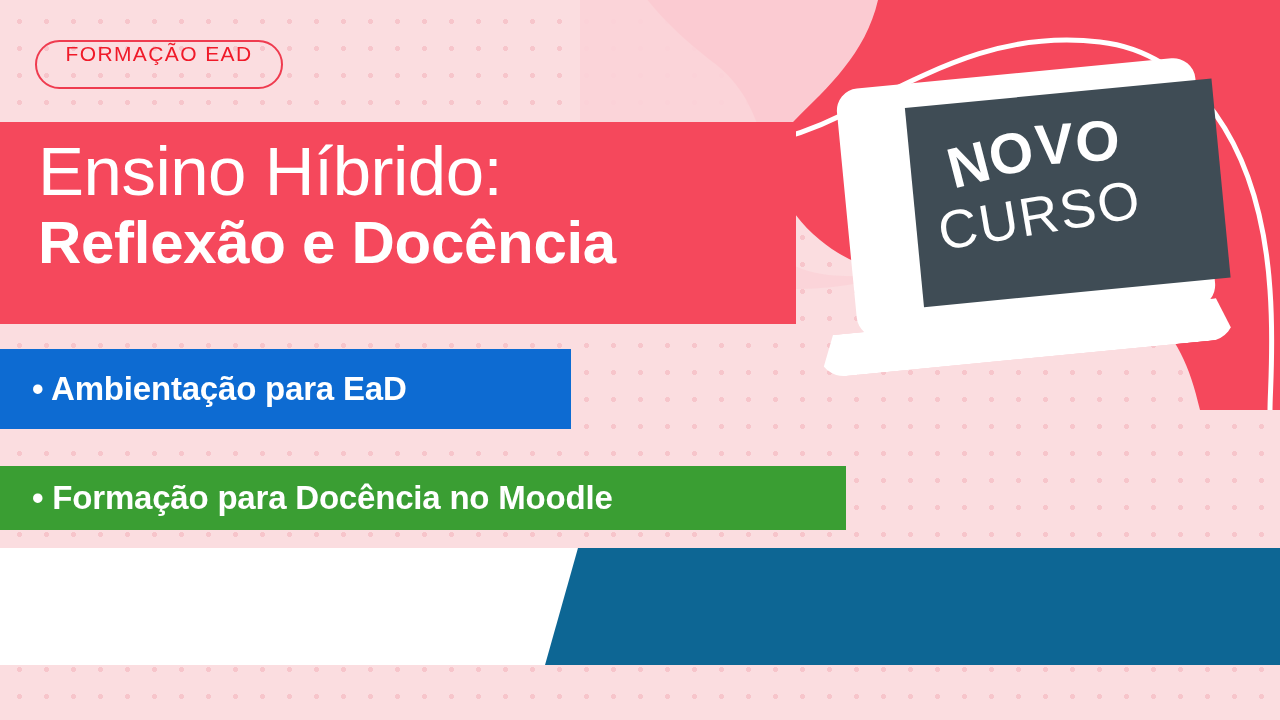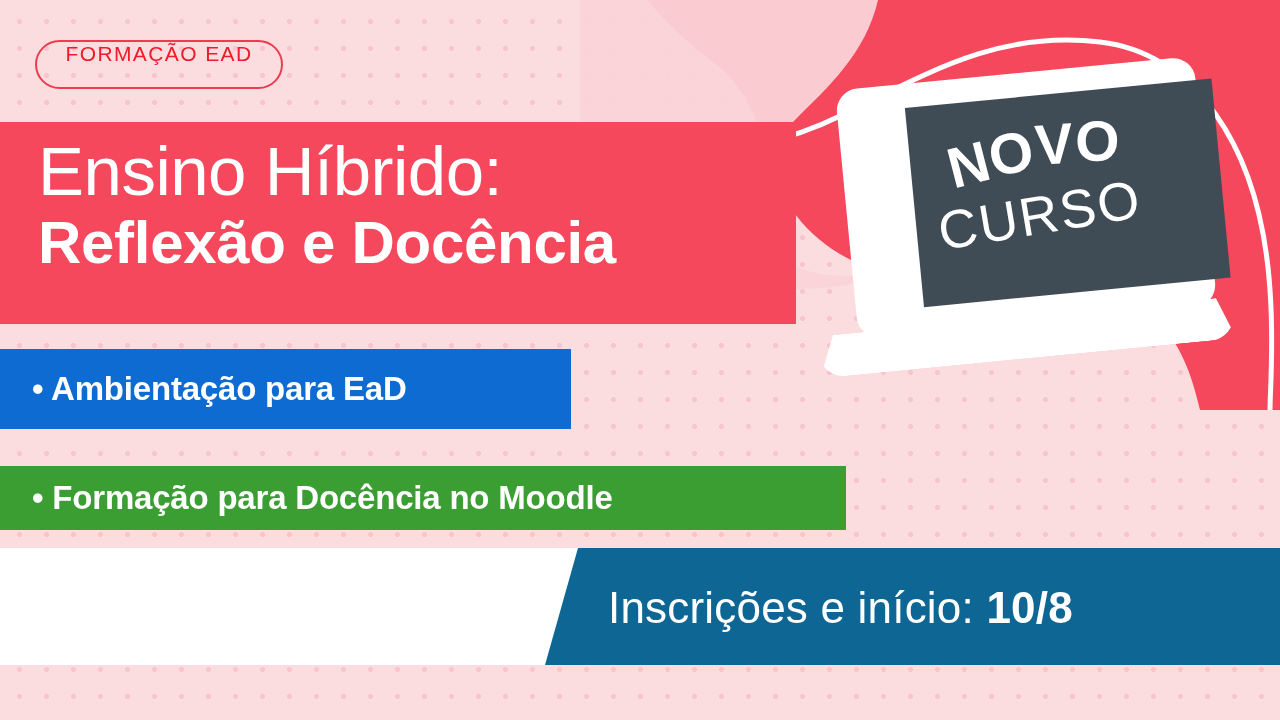--- a/index.html
+++ b/index.html
@@ -203,18 +203,14 @@
     </div>
     <div class="novo">
       <span>N</span><span>O</span><span>V</span><span>O</span>
     </div>
     <div class="curso">CURSO</div>
     <div class="laptop-base"></div>
   </div>
 
   <div class="footer-white"></div>
   <div class="footer-teal"></div>
-  <div class="enroll">
-    <span>Inscrições e início:</span>
-    <span class="date">10/8</span>
-  </div>
 
 </div>
 
 </body></html>

